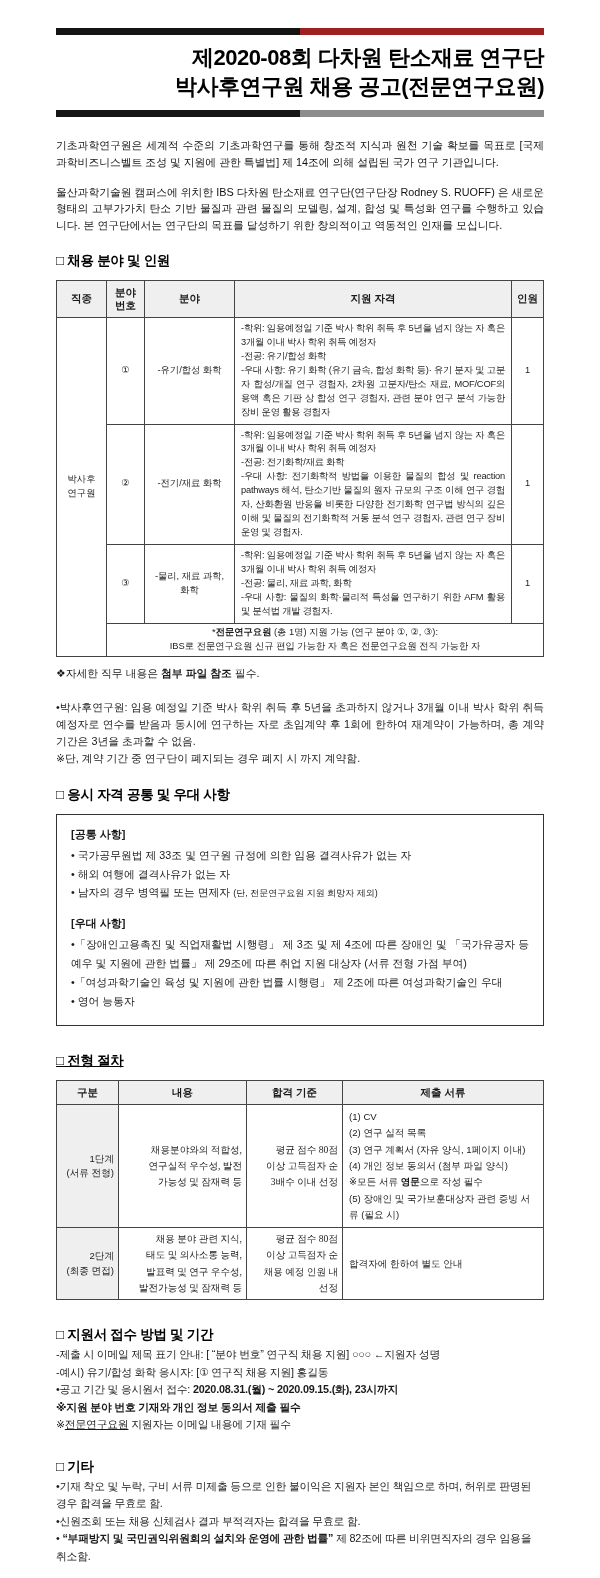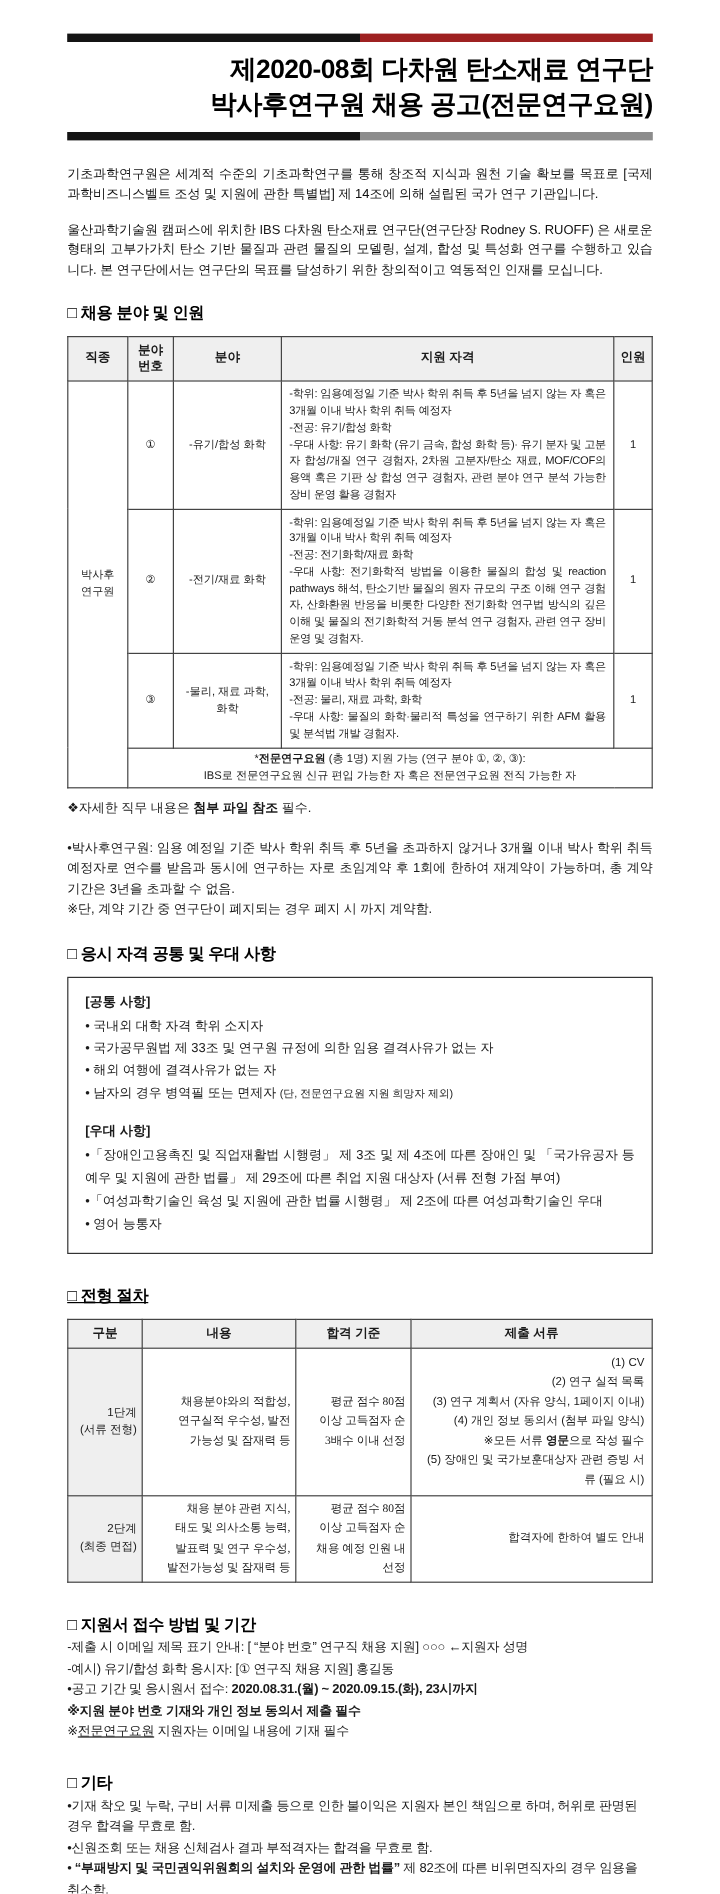--- a/index.html
+++ b/index.html
@@ -53,21 +53,21 @@
   .qual-box { border:1.4px solid #333; padding:12px 14px 14px 14px; margin-top:4px; }
   .qual-box .grp-title { font-weight:bold; font-size:11px; margin-bottom:4px; }
   .qual-box .item { font-size:10.8px; line-height:1.75; text-align:justify; }
   .qual-box .grp2 { margin-top:14px; }
   .small-note { font-size:9px; }
 
   
   .tbl2 .col-stage { width:62px; }
   .tbl2 .col-desc { width:128px; }
   .tbl2 .col-pass { width:96px; }
-  .tbl2 td { font-size:9.6px;text-align:right; }
+  .tbl2 td { font-size:9.6px; }
   .tbl2 .stage { background:#efefef; text-align:right; white-space:pre-line; }
   .tbl2 .desc, .tbl2 .pass { text-align:right; white-space:pre-line; line-height:1.7;font-family:Liberation Serif, serif; }
   .tbl2 .docs { padding:4px 6px; line-height:1.7; }
 
   
   .line { font-size:10.8px; line-height:1.62; letter-spacing:-0.2px; }
   .bold { font-weight:bold; }
   .ul { text-decoration:underline; }
   .sec-apply .sec-head, .sec-etc .sec-head { margin-bottom:2px; }
 </style>
@@ -148,21 +148,20 @@
     </table>
 
   <div class="note-attach"><span>❖자세한 직무 내용은 </span><span class="bold">첨부 파일 참조</span><span> 필수.</span></div>
 
   <div class="postdoc-note">•박사후연구원: 임용 예정일 기준 박사 학위 취득 후 5년을 초과하지 않거나 3개월 이내 박사 학위 취득 예정자로 연수를 받음과 동시에 연구하는 자로 초임계약 후 1회에 한하여 재계약이 가능하며, 총 계약 기간은 3년을 초과할 수 없음.
 ※단, 계약 기간 중 연구단이 폐지되는 경우 폐지 시 까지 계약함.</div>
 
   <div class="sec-head">□ 응시 자격 공통 및 우대 사항</div>
   <div class="qual-box">
     <div class="grp-title">[공통 사항]</div>
-    <div class="item">• 국내외 대학 자격 학위 소지자</div>
     <div class="item">• 국가공무원법 제 33조 및 연구원 규정에 의한 임용 결격사유가 없는 자</div>
     <div class="item">• 해외 여행에 결격사유가 없는 자</div>
     <div class="item"><span>• 남자의 경우 병역필 또는 면제자 </span><span class="small-note">(단, 전문연구요원 지원 희망자 제외)</span></div>
     <div class="grp-title grp2">[우대 사항]</div>
     <div class="item">•「장애인고용촉진 및 직업재활법 시행령」 제 3조 및 제 4조에 따른 장애인 및 「국가유공자 등 예우 및 지원에 관한 법률」 제 29조에 따른 취업 지원 대상자 (서류 전형 가점 부여)</div>
     <div class="item">•「여성과학기술인 육성 및 지원에 관한 법률 시행령」 제 2조에 따른 여성과학기술인 우대</div>
     <div class="item">• 영어 능통자</div>
   </div>
 
   <div class="sec-head" style="margin-top:26px;text-decoration:underline;">□ 전형 절차</div>

